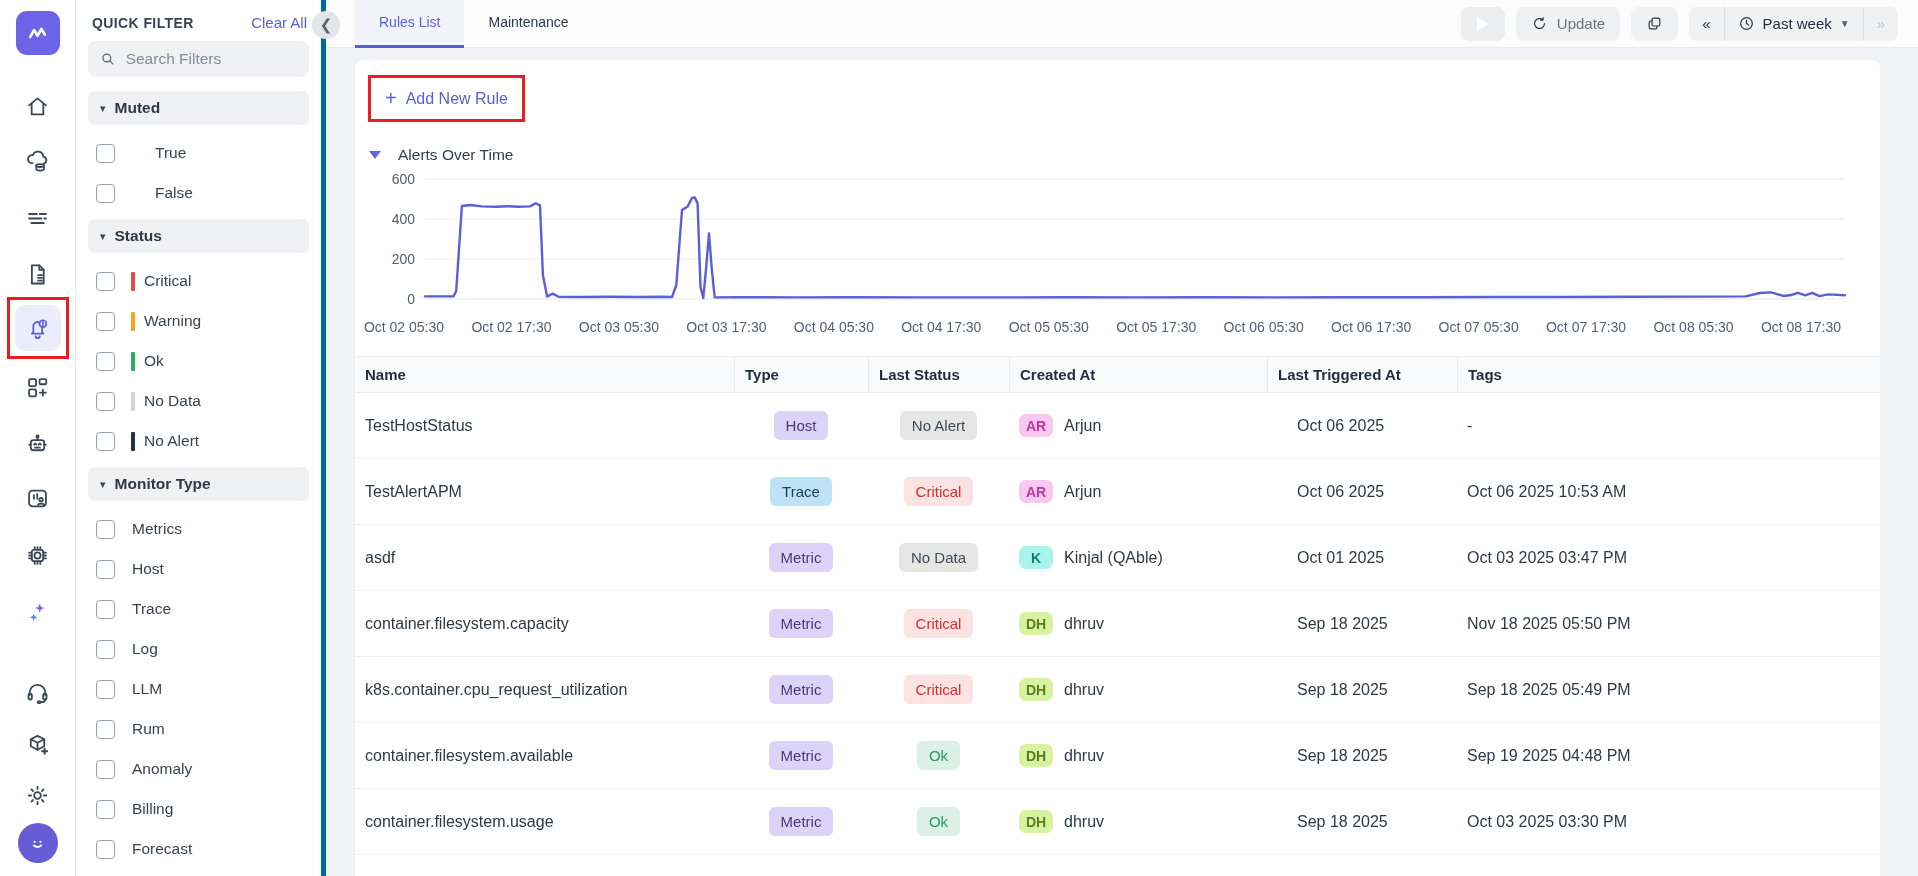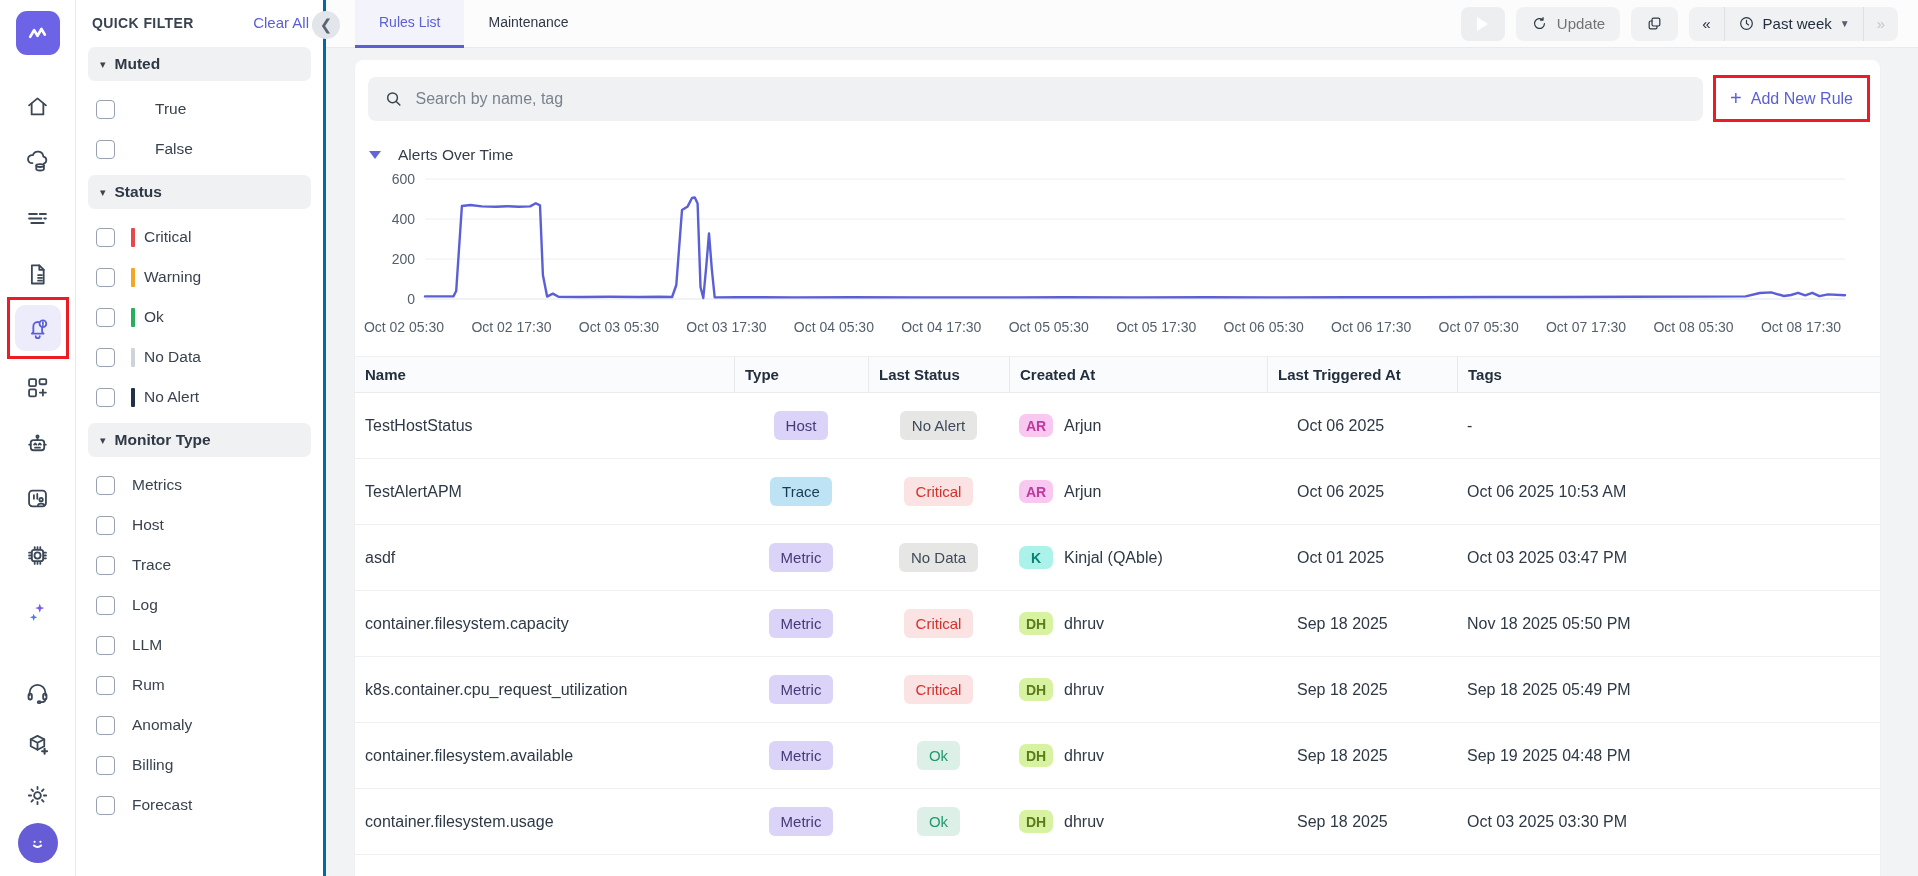--- a/index.html
+++ b/index.html
@@ -14,21 +14,21 @@
   .rail-item.active { background:#ECECFA; }
   .rail-item.active svg { stroke:#5B5FD6; }
   .rail-item.brand { background:#6C63E6; border-radius:11px; width:44px; height:44px; }
   .rail-item.brand svg { stroke:#FFFFFF; stroke-width:2.4; }
   .rail-item.accent svg { stroke:#7C5CE8; }
   .rail-item.avatar { background:#655CD6; border-radius:50%; width:40px; height:40px; }
   .rail-item.avatar svg { stroke:#FFFFFF; }
   .annotation { position:absolute; border:3px solid #ED1C24; z-index:9; pointer-events:none; }
 
   
-  .filter-panel { width:250px; flex:0 0 250px; background:#FFFFFF; border-right:3px solid #0369a1; padding:10px 12px; position:relative; z-index:4; }
+  .filter-panel { width:250px; flex:0 0 250px; background:#FFFFFF; border-right:5px solid #0369a1; padding:10px 12px; position:relative; z-index:4; }
   .fp-head { display:flex; justify-content:space-between; align-items:center; padding:4px 2px 10px 4px; }
   .fp-title { font-size:14px; font-weight:bold; letter-spacing:.4px; color:#39434F; }
   .fp-clear { font-size:15px; color:#5B5FD6; cursor:pointer; }
   .fp-search { display:flex; align-items:center; gap:10px; background:#F0F1F3; border-radius:8px; height:36px; padding:0 12px; margin-bottom:14px; }
   .fp-search svg { width:18px; height:18px; stroke:#55606E; fill:none; stroke-width:1.8; stroke-linecap:round; }
   .fp-search input { border:0; outline:0; background:transparent; font-size:15.5px; color:#39434F; width:100%; font-family:inherit; }
   .fp-search input::placeholder { color:#828C9A; }
   .fp-section-h { display:flex; align-items:center; gap:9px; background:#F0F1F3; border-radius:7px; height:34px; padding:0 12px; margin:6px 0 8px 0; cursor:pointer; }
   .fp-section-h .chev { font-size:11px; color:#39434F; }
   .fp-section-h .lbl { font-size:15.5px; font-weight:bold; color:#2F3945; }
@@ -205,20 +205,27 @@
           <circle cx="14.6" cy="10.5" r="1" fill="#fff" stroke="none"></circle>
           <path d="M8.8 13.8c1.8 1.6 4.6 1.6 6.4 0" stroke-width="1.8"></path>
         </svg>
       </div>
     </nav>
 
   <aside class="filter-panel">
     <div class="fp-head">
       <span class="fp-title">QUICK FILTER</span>
       <span class="fp-clear">Clear All</span>
+    </div>
+    <div class="fp-search">
+      <svg viewBox="0 0 24 24">
+          <circle cx="10.5" cy="10.5" r="6"></circle>
+          <path d="M15 15l4.5 4.5"></path>
+        </svg>
+      <input placeholder="Search Filters" style="">
     </div>
     <div id="fp-sections">
         <div class="fp-section-h">
           <span class="chev">▾</span>
           <span class="lbl">Muted</span>
         </div>
         <div class="fp-row">
           <span class="fp-check"></span>
           <span class="fp-ico">
             <svg viewBox="0 0 24 24">undefined</svg>
@@ -340,27 +347,20 @@
           </div>
           <div class="ctl-seg disabled">»</div>
         </div>
       </div>
     </div>
 
     <div class="content">
       <div class="card">
 
         <div class="search-row">
-          <div class="big-search">
-            <svg viewBox="0 0 24 24">
-                <circle cx="10.5" cy="10.5" r="6"></circle>
-                <path d="M15 15l4.5 4.5"></path>
-              </svg>
-            <input placeholder="Search by name, tag" style="">
-          </div>
           <div class="add-rule-wrap annotation-wrap">
             <button class="add-rule">
               <span class="plus">+</span>
               <span>Add New Rule</span>
             </button>
           </div>
         </div>
 
         <div class="chart-head">
           <span class="tri-down"></span>

